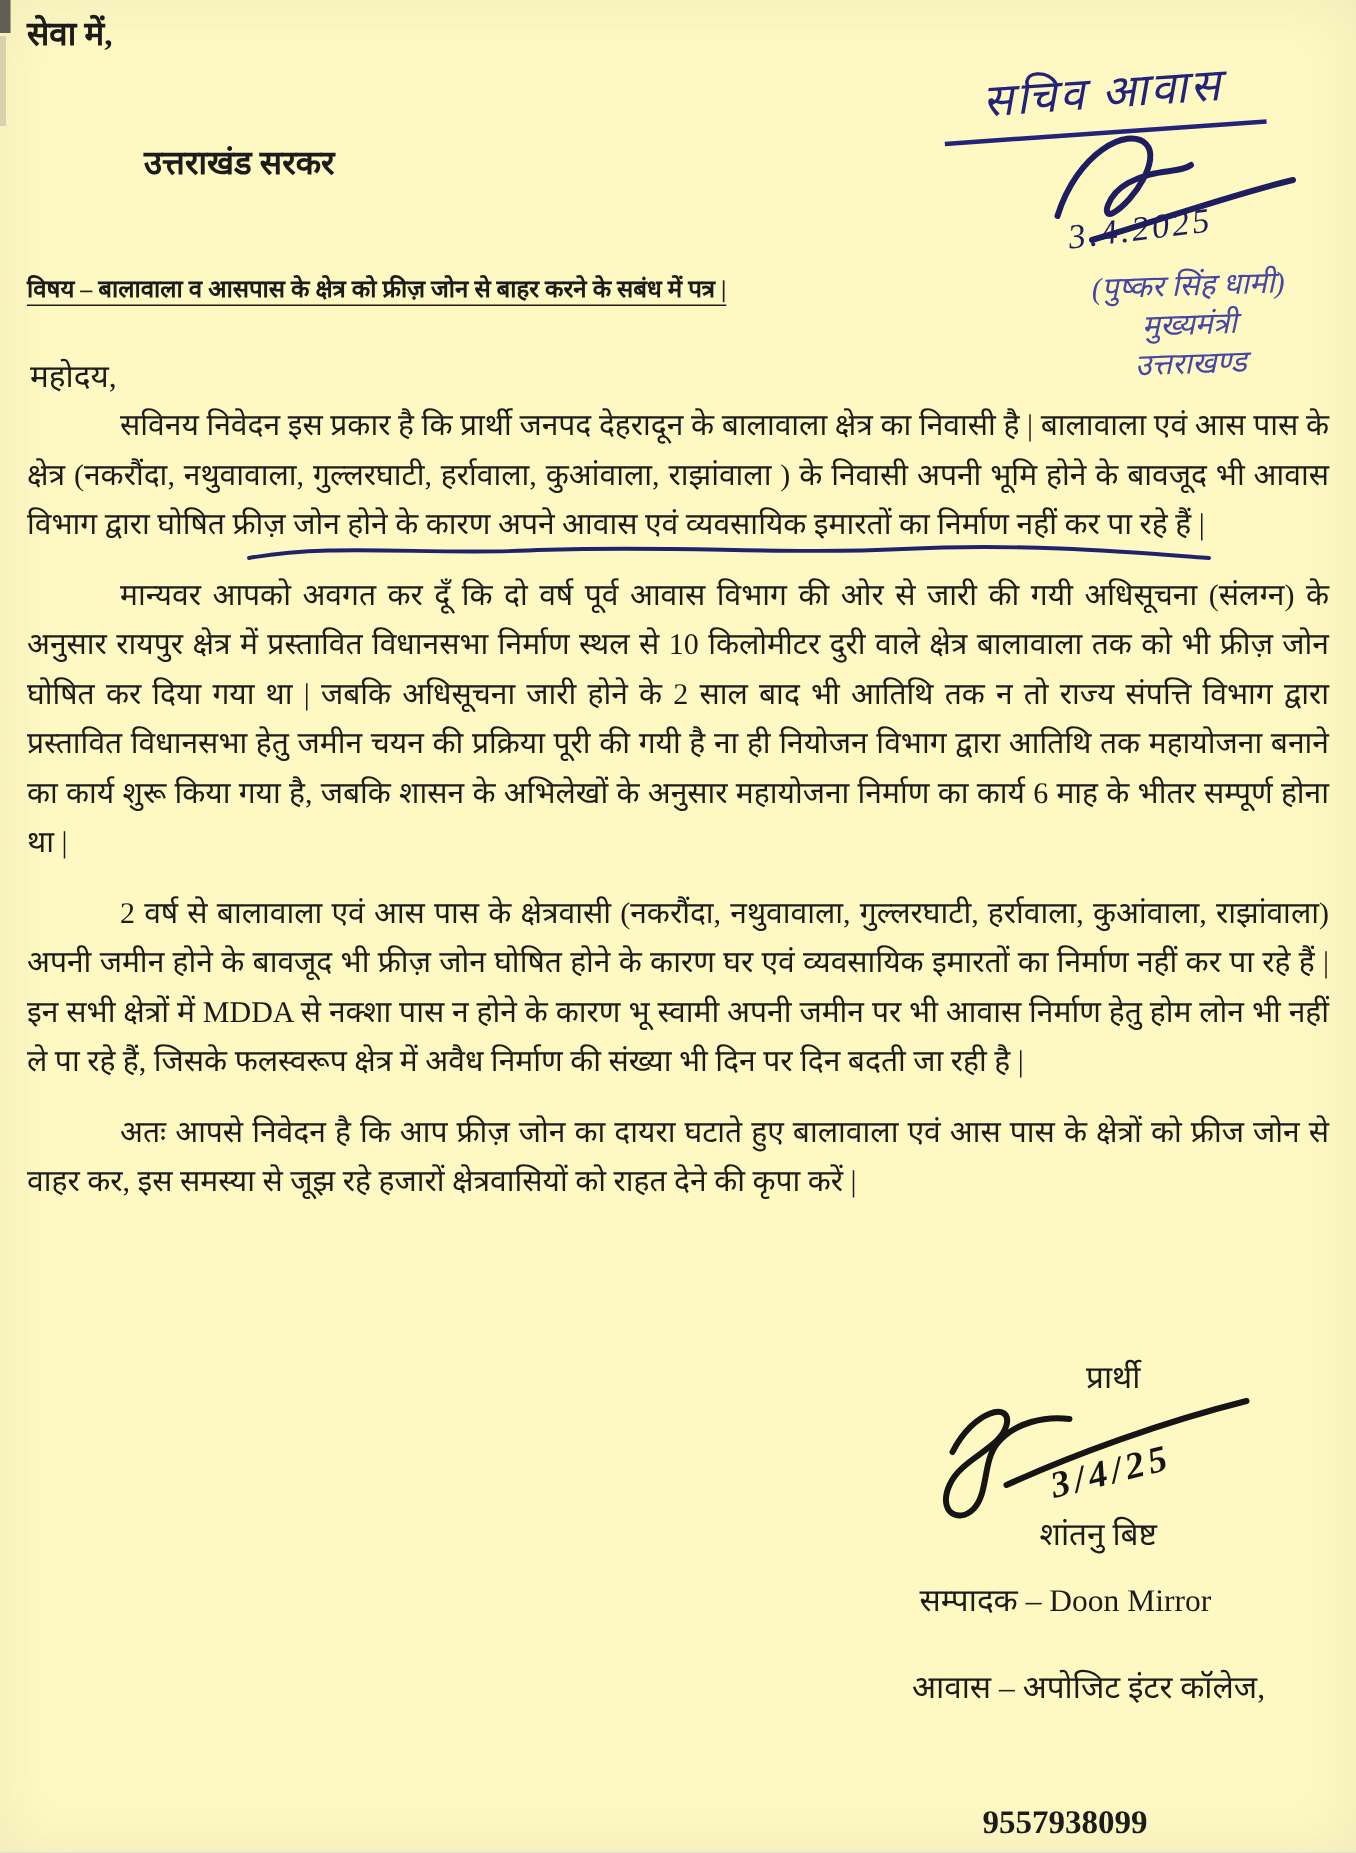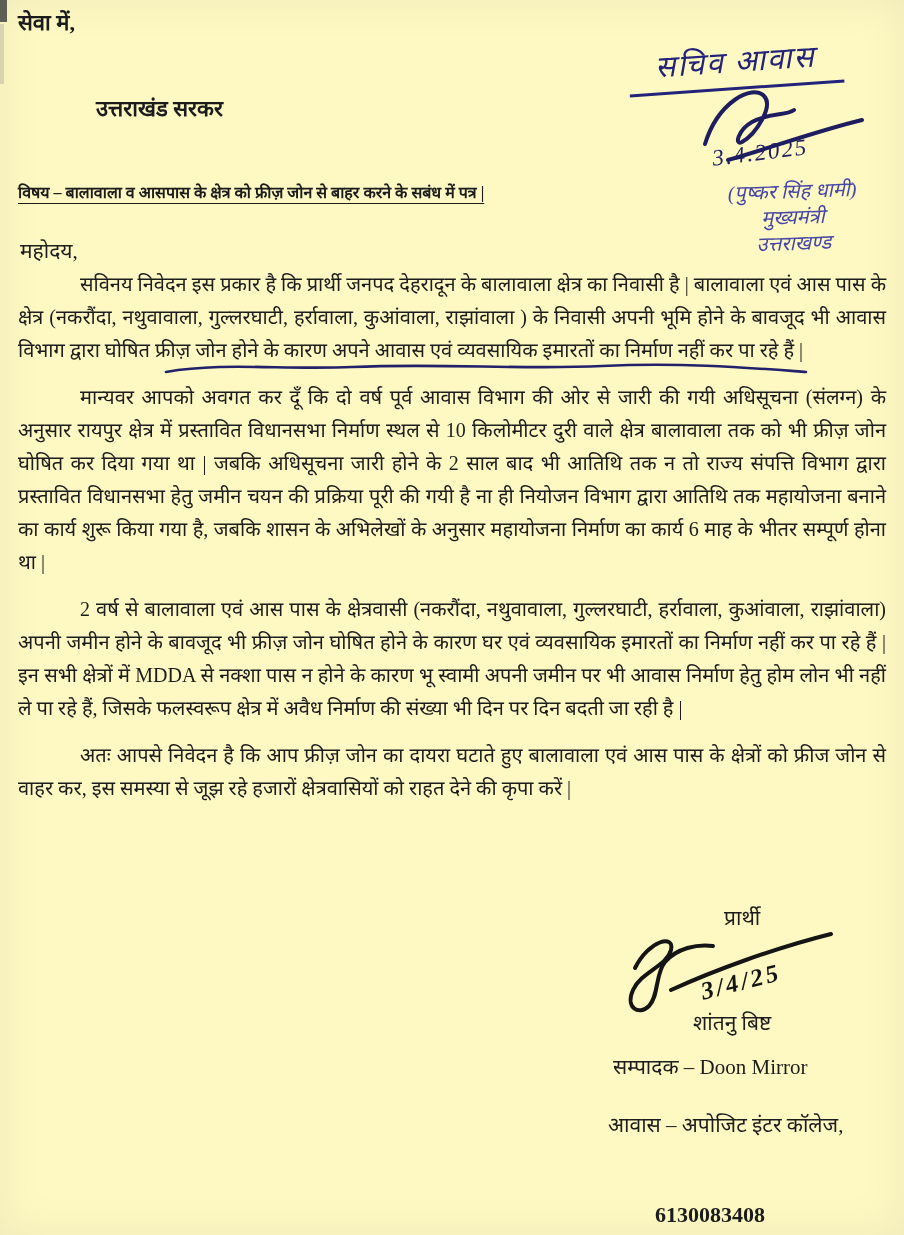--- a/index.html
+++ b/index.html
@@ -106,15 +106,15 @@
 
   <svg class="main-signature" viewBox="0 0 240 90">
     <path d="M30,40 C44,12 70,6 66,22 C62,38 36,44 28,62 C20,80 34,88 44,78 C54,68 50,46 60,34 C72,20 92,16 108,18" fill="none" stroke="#151515" stroke-width="4" stroke-linecap="round"></path>
     <path d="M66,62 C110,42 170,20 226,6" fill="none" stroke="#151515" stroke-width="4" stroke-linecap="round"></path>
   </svg>
   <div class="sig-date">3/4/25</div>
 
   <div class="txt sig-name">शांतनु बिष्ट</div>
   <div class="txt sig-role">सम्पादक – Doon Mirror</div>
   <div class="txt sig-addr1">आवास – अपोजिट इंटर कॉलेज,</div>
-  <div class="txt sig-phone">6130083408</div>
+  <div class="txt sig-phone">9557938099</div>
 
 </div>
 
 </body></html>

